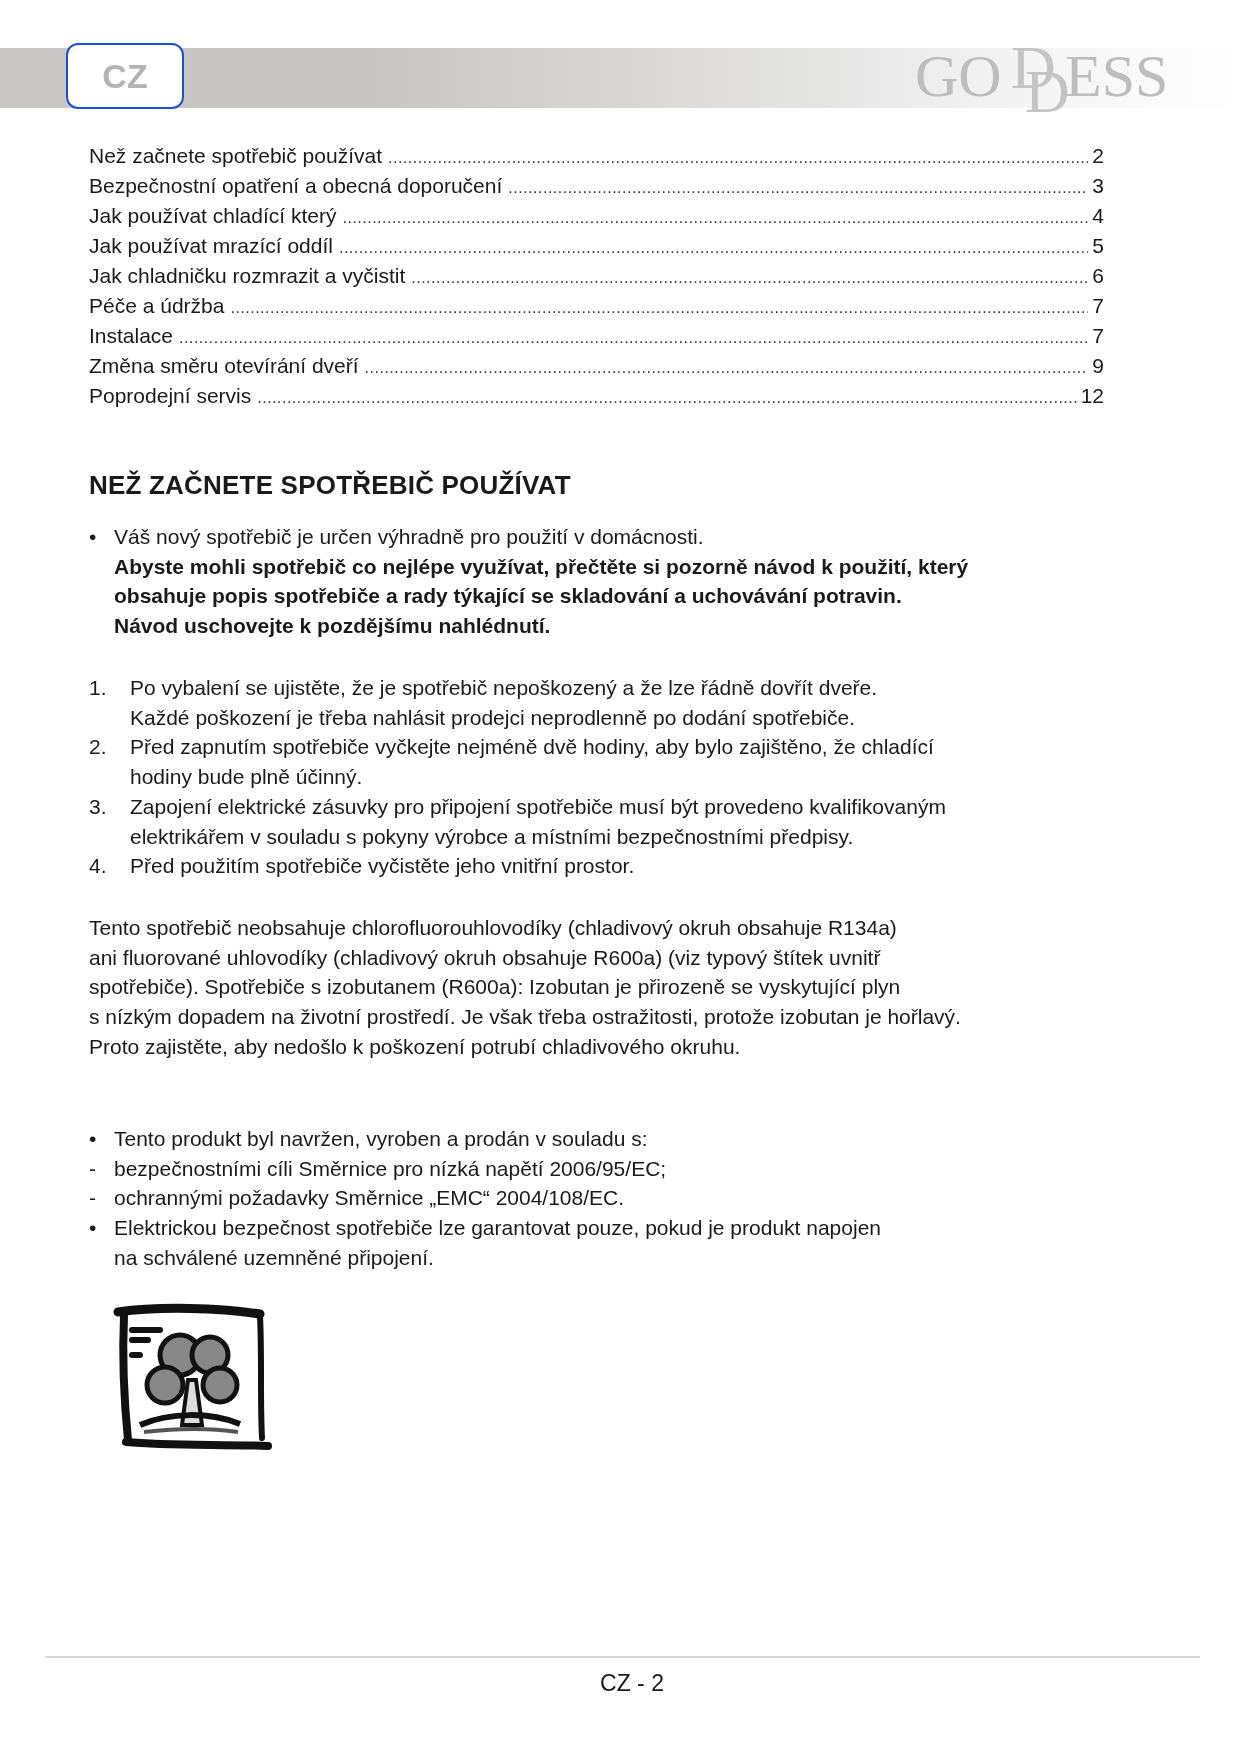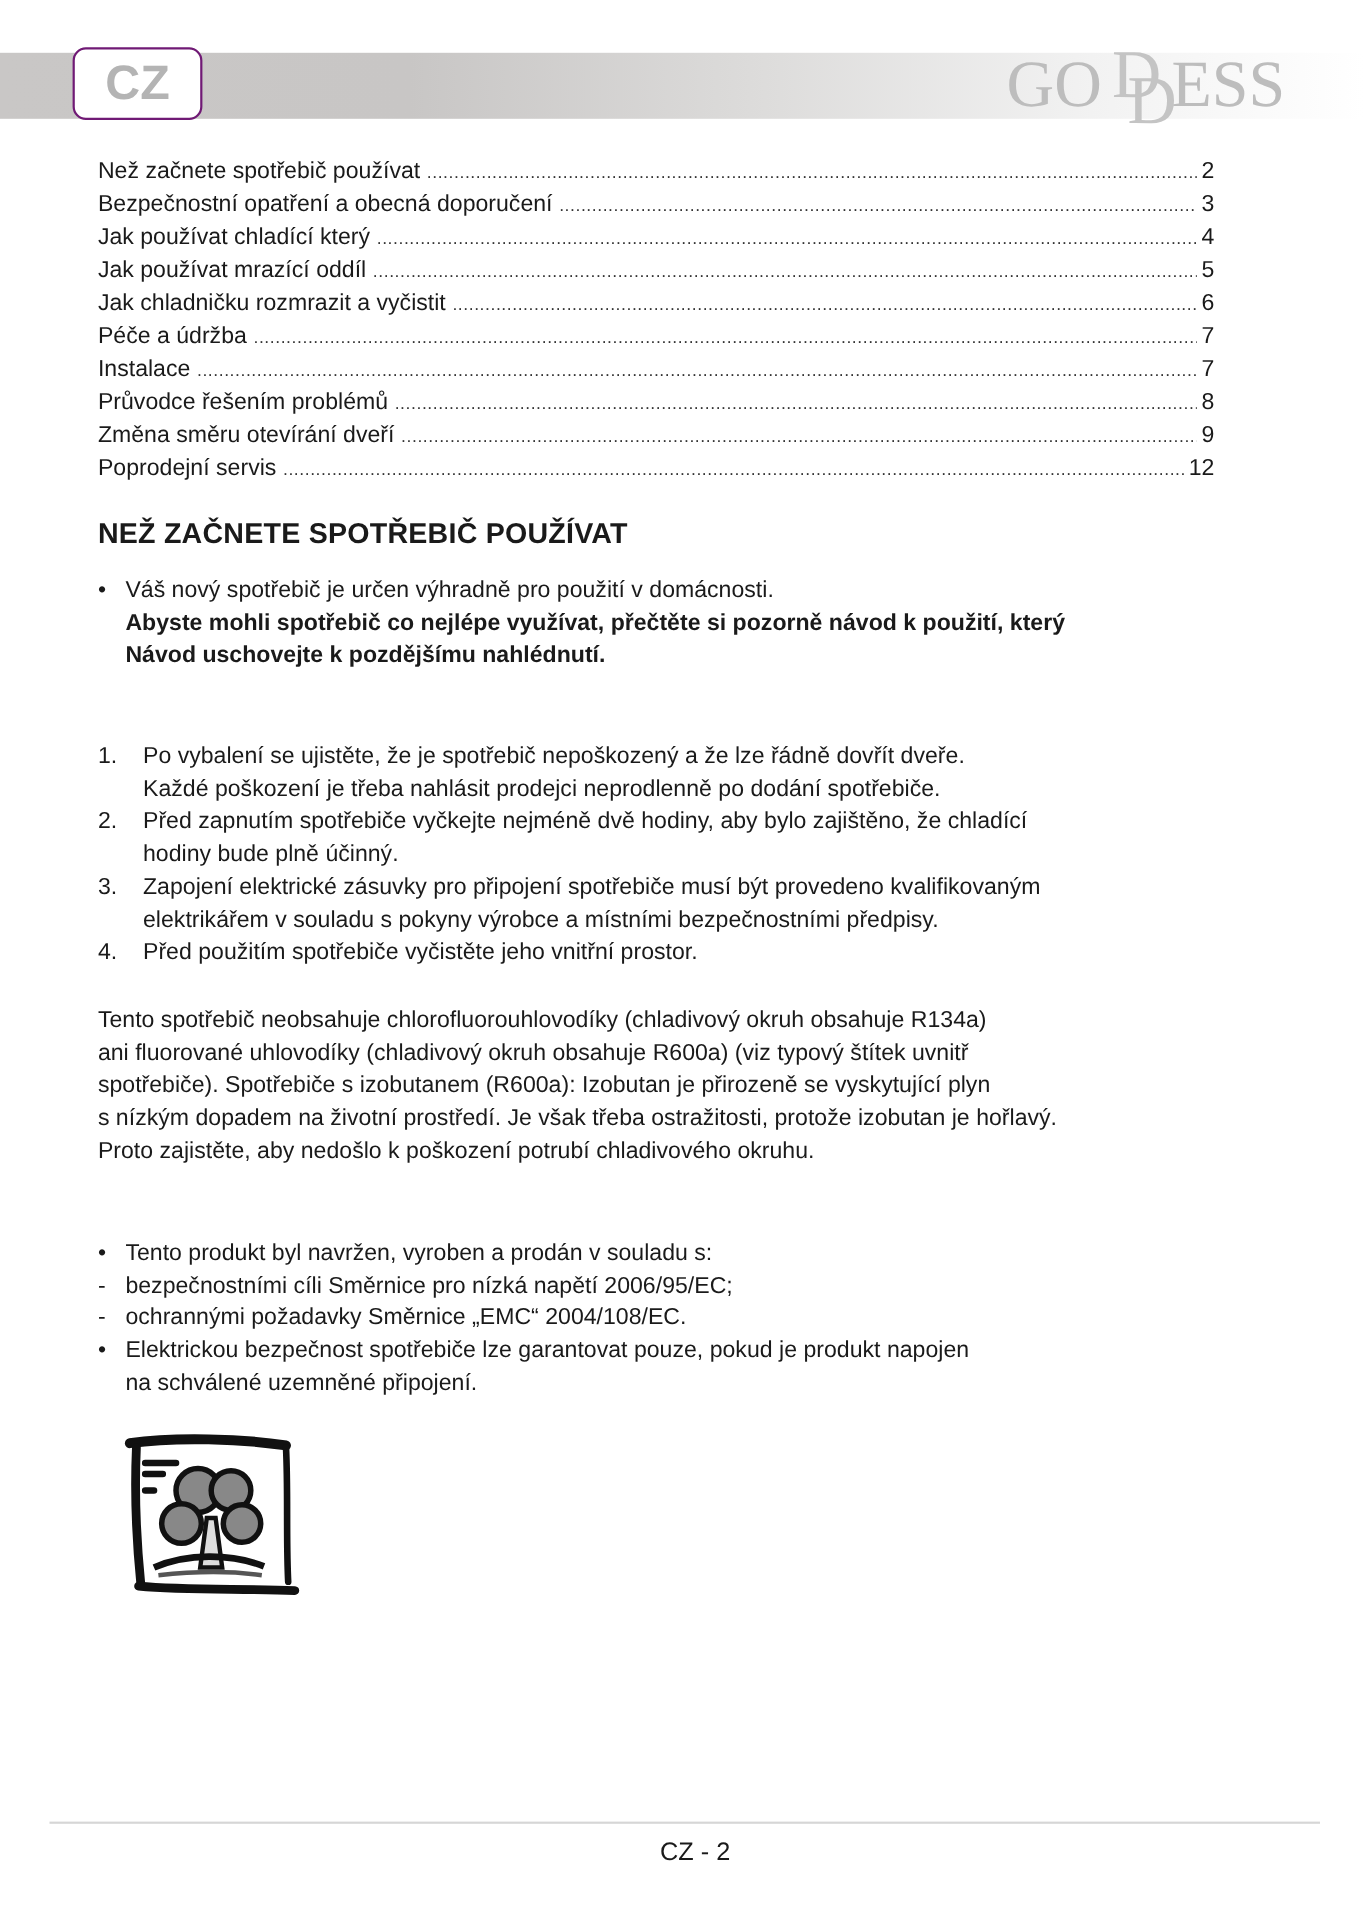--- a/index.html
+++ b/index.html
@@ -1,23 +1,23 @@
 <!DOCTYPE html>
 <html><head>
 <meta charset="utf-8">
 <style>
   html, body { margin:0; padding:0; background:#fff; }
   body { width:1240px; height:1754px; position:relative; overflow:hidden;
          font-family:"Liberation Sans", sans-serif; color:#1a1a1a; }
   .band { position:absolute; left:0; top:48px; width:1240px; height:60px;
           background:linear-gradient(to right,#c9c7c6 0%,#c8c6c5 30%,#dcdbda 55%,#f2f2f2 80%,#ffffff 100%); }
   .badge { position:absolute; left:66px; top:43px; width:118px; height:66px;
-           background:#fff; border:2px solid #701a75; border-radius:12px; box-sizing:border-box;
+           background:#fff; border:2px solid #1d4ed8; border-radius:12px; box-sizing:border-box;
            display:flex; align-items:center; justify-content:center;
-           font-weight:bold; font-size:44px; color:#b4b4b4; }
+           font-weight:bold; font-size:34px; color:#b4b4b4; }
   .logo { position:absolute; left:915px; top:38px; width:290px; height:76px; }
   .logo svg { width:100%; height:100%; }
   .toc { position:absolute; left:89px; top:141px; width:1015px; font-size:21px; }
   .toc-row { display:flex; align-items:baseline; height:30px; line-height:30px; }
   .toc-row .t { white-space:nowrap; padding-right:6px; }
   .toc-row .dots { flex:1; overflow:hidden; white-space:nowrap; color:#333; letter-spacing:0.5px; font-size:16px; }
   .toc-row .dots::before { content:"................................................................................................................................................................................................................................................................................................................................"; }
   .toc-row .p { white-space:nowrap; padding-left:4px; }
   h1 { position:absolute; left:89px; top:470px; margin:0; font-size:26px; font-weight:bold; letter-spacing:0.2px; }
   .body { position:absolute; left:89px; width:1050px; font-size:21px; line-height:29.7px; }
@@ -74,43 +74,39 @@
       <span class="t">Péče a údržba</span>
       <span class="dots"></span>
       <span class="p">7</span>
     </div>
   <div class="toc-row">
       <span class="t">Instalace</span>
       <span class="dots"></span>
       <span class="p">7</span>
     </div>
   <div class="toc-row">
-      <span class="t">Průvodce řešením problémů</span>
-      <span class="dots"></span>
-      <span class="p">8</span>
-    </div>
-  <div class="toc-row">
       <span class="t">Změna směru otevírání dveří</span>
       <span class="dots"></span>
       <span class="p">9</span>
     </div>
   <div class="toc-row">
       <span class="t">Poprodejní servis</span>
       <span class="dots"></span>
       <span class="p">12</span>
     </div>
 </div>
 
 <h1>NEŽ ZAČNETE SPOTŘEBIČ POUŽÍVAT</h1>
 
 <div class="body" style="top:522px;">
   <div class="bullet">
     <span class="m">•</span>
     <div>Váš nový spotřebič je určen výhradně pro použití v domácnosti.</div>
     <div class="bold">Abyste mohli spotřebič co nejlépe využívat, přečtěte si pozorně návod k použití, který</div>
+    <div class="bold">obsahuje popis spotřebiče a rady týkající se skladování a uchovávání potravin.</div>
     <div class="bold">Návod uschovejte k pozdějšímu nahlédnutí.</div>
   </div>
 </div>
 
 <div class="body" style="top:673px;">
   <div class="num">
       <span class="m">1.</span>
       <div>Po vybalení se ujistěte, že je spotřebič nepoškozený a že lze řádně dovřít dveře.</div>
       <div>Každé poškození je třeba nahlásit prodejci neprodlenně po dodání spotřebiče.</div>
     </div>

